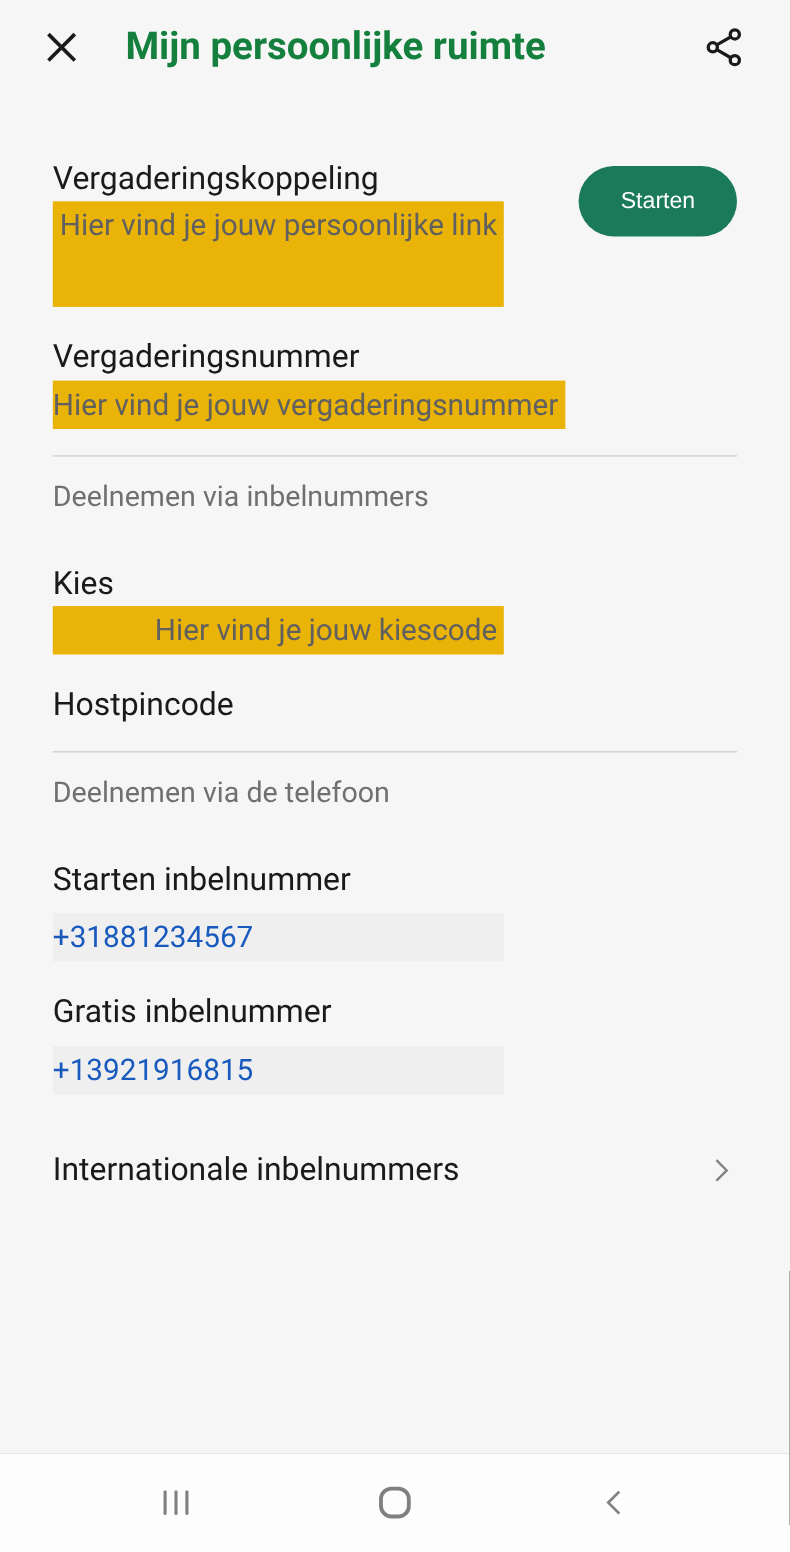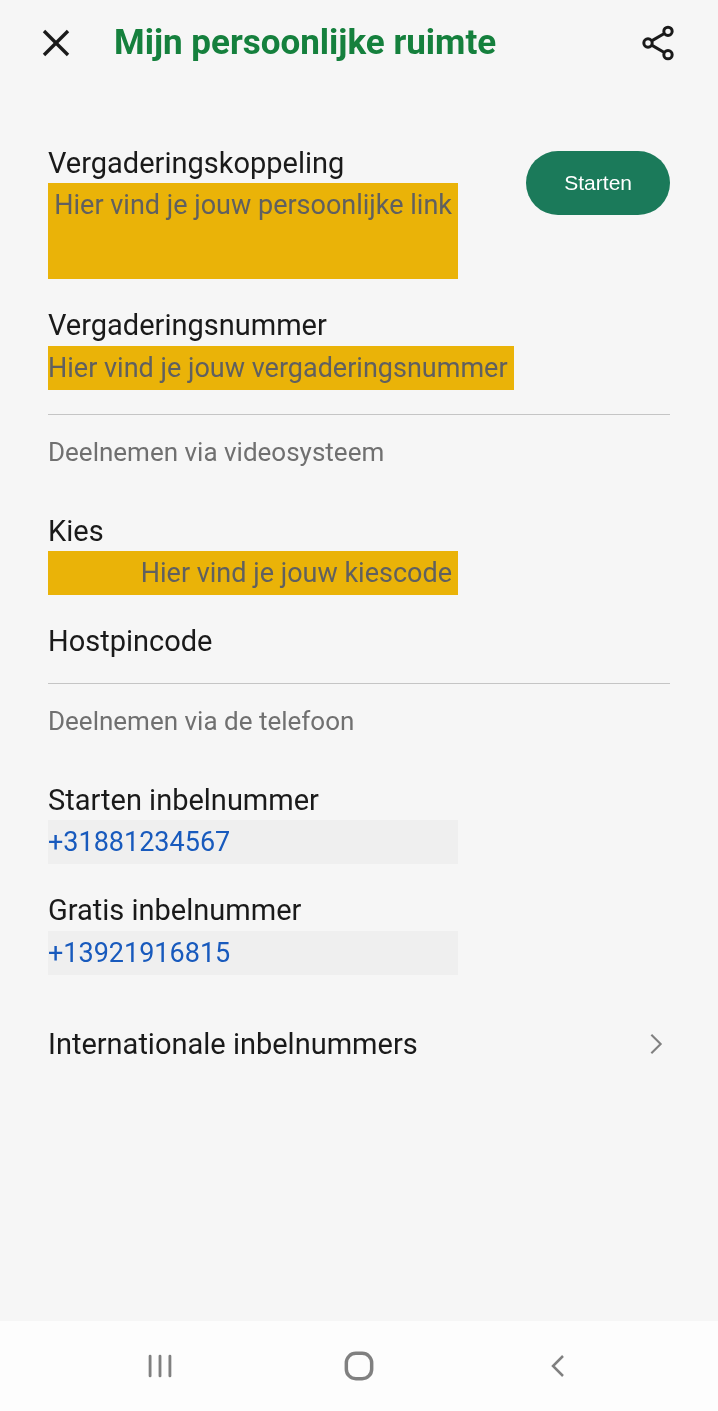--- a/index.html
+++ b/index.html
@@ -73,21 +73,21 @@
     }
     .field-value.tall {
       min-height: 96px;
     }
     .link-value {
       color: #185abd;
       font-size: 27px;
       background: #efefef;
       padding: 6px 6px 6px 0;
       display: inline-block;
-      margin-top: 2px;
+      margin-top: 12px;
       min-width: 410px;
     }
     .start-button {
       background: #1b7a5a;
       color: #fff;
       border: none;
       border-radius: 40px;
       font-size: 21px;
       font-weight: 500;
       padding: 20px 38px;
@@ -170,21 +170,21 @@
 
     <div class="spacer-md"></div>
 
     <div class="field">
       <div class="field-label">Vergaderingsnummer</div>
       <div class="field-value">Hier vind je jouw vergaderingsnummer</div>
     </div>
 
     <div class="divider"></div>
 
-    <div class="section-header">Deelnemen via videosysteem</div>
+    <div class="section-header">Deelnemen via inbelnummers</div>
 
     <div class="field">
       <div class="field-label">Kies</div>
       <div class="field-value wide">Hier vind je jouw kiescode</div>
     </div>
 
     <div class="spacer-md"></div>
 
     <div class="field">
       <div class="field-label">Hostpincode</div>

